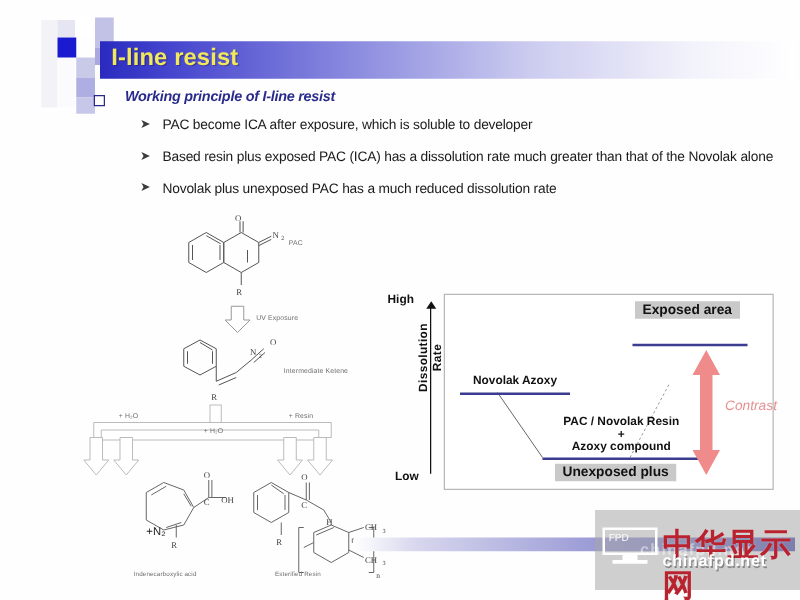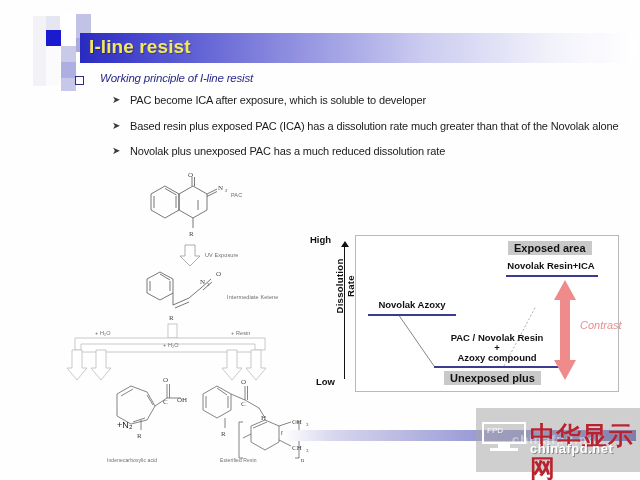--- a/index.html
+++ b/index.html
@@ -26,21 +26,21 @@
     letter-spacing:.1px;white-space:nowrap;
   }
 
   
   .lvl1{position:absolute;left:75px;top:72px;width:540px;display:flex;align-items:flex-start;gap:16px;}
   .sqbullet{
     width:7px;height:7px;border:1.4px solid #2b2b86;background:transparent;
     margin-top:4px;flex:0 0 auto;
   }
   .lvl1 .txt{
-    font-size:11.5px;font-weight:normal;font-style:italic;color:#2a2a8c;
+    font-size:11.5px;font-weight:bold;font-style:italic;color:#2a2a8c;
     letter-spacing:-.2px;
   }
   .bullets{position:absolute;left:112px;top:93px;width:508px;}
   .b{display:flex;align-items:flex-start;gap:9px;margin-bottom:11px;}
   .arrow{flex:0 0 auto;color:#3a3a3a;font-size:10px;line-height:14px;width:9px;}
   .b .txt{font-size:11px;color:#1b1b1b;line-height:14.5px;letter-spacing:-.15px;}
 
   
   .chem{position:absolute;left:55px;top:172px;width:275px;height:295px;}
   .chem svg{position:absolute;left:0;top:0;}
@@ -267,21 +267,20 @@
 
   <div class="chart">
 
     <svg class="connector" width="262" height="155">
       <line x1="42" y1="78" x2="78" y2="130" stroke="#666" stroke-width="0.8"></line>
       <line x1="148" y1="130" x2="180" y2="70" stroke="#999" stroke-width="0.8" stroke-dasharray="2,2"></line>
     </svg>
 
     <span class="badge" style="left:152px;top:5px;">Exposed area</span>
 
-    <span class="lvltext" style="left:132px;top:24px;width:126px;">Novolak Resin+ICA</span>
     <span class="lvlline" style="left:150px;top:39px;width:92px;"></span>
 
     <span class="lvltext" style="left:10px;top:63px;width:92px;">Novolak Azoxy</span>
     <span class="lvlline" style="left:12px;top:78px;width:88px;"></span>
 
     <span class="lvltext" style="left:66px;top:96px;width:150px;">PAC / Novolak Resin</span>
     <span class="lvltext" style="left:66px;top:106px;width:150px;">+</span>
     <span class="lvltext" style="left:66px;top:116px;width:150px;">Azoxy compound</span>
     <span class="lvlline" style="left:78px;top:130px;width:128px;"></span>
 

